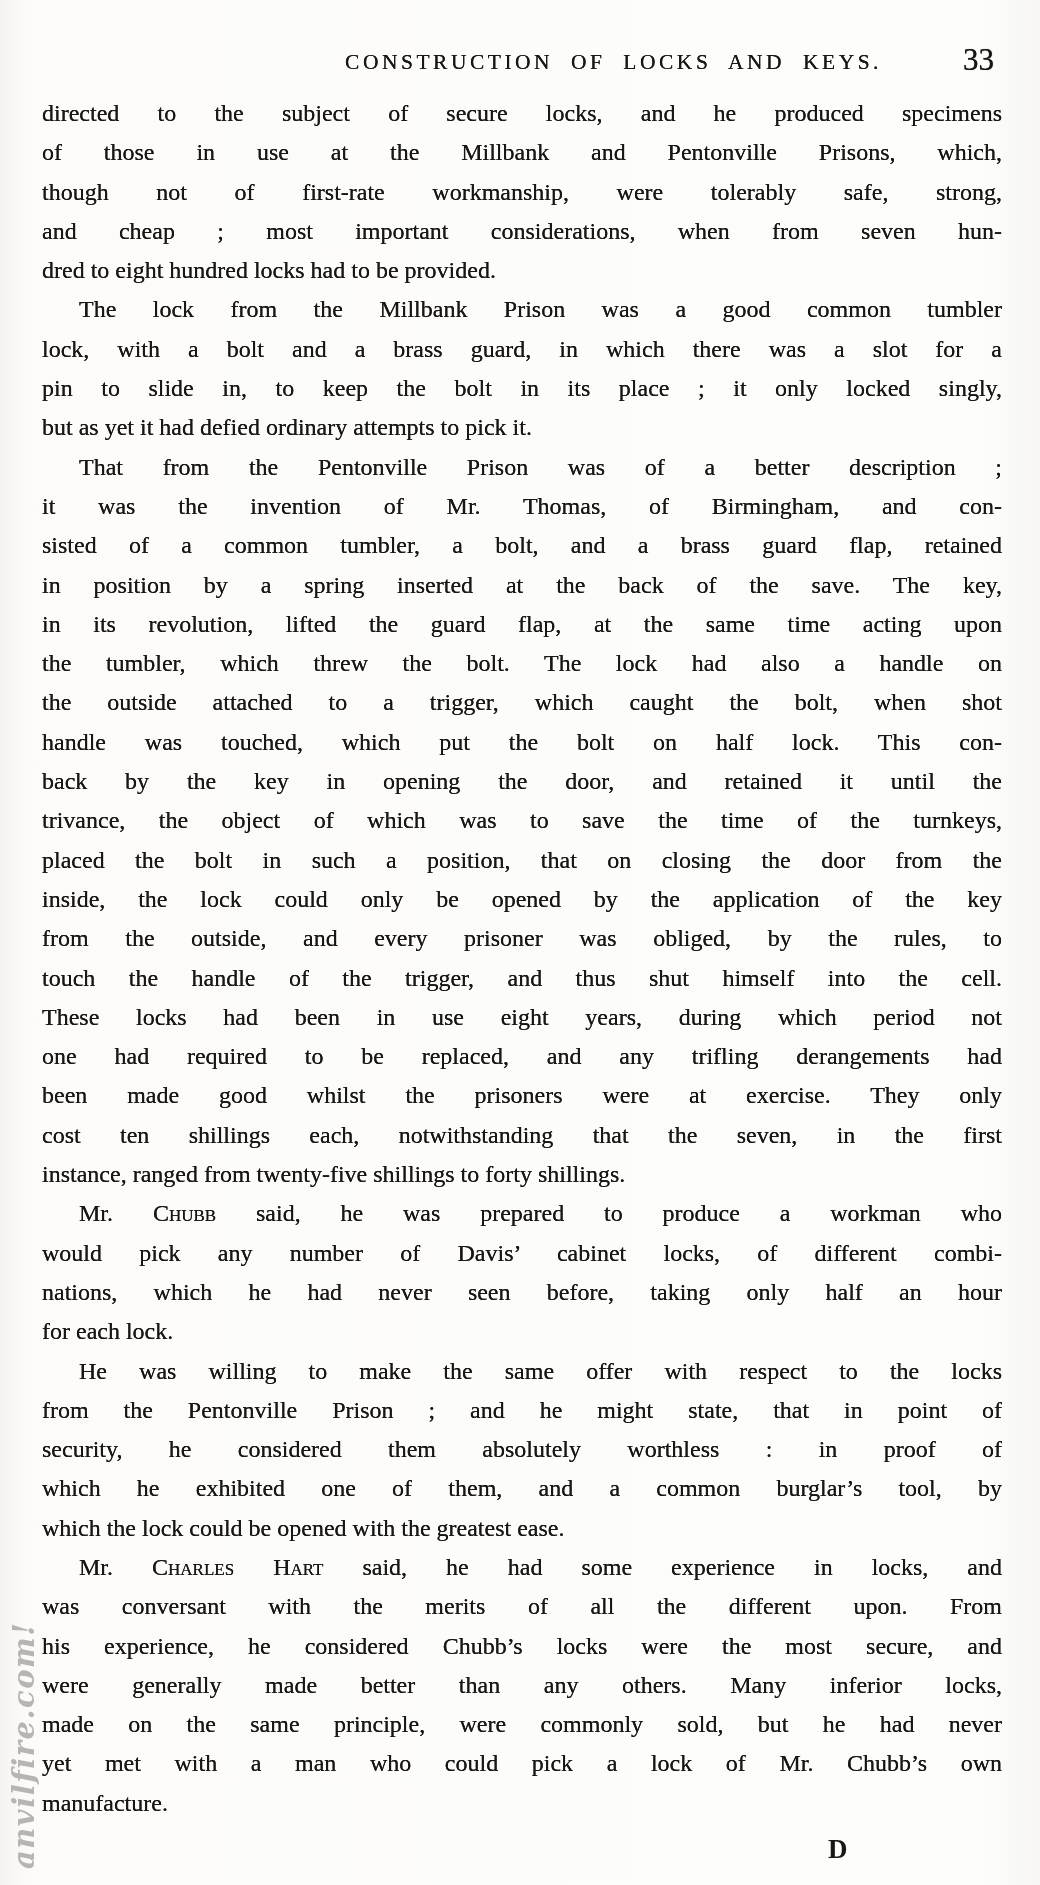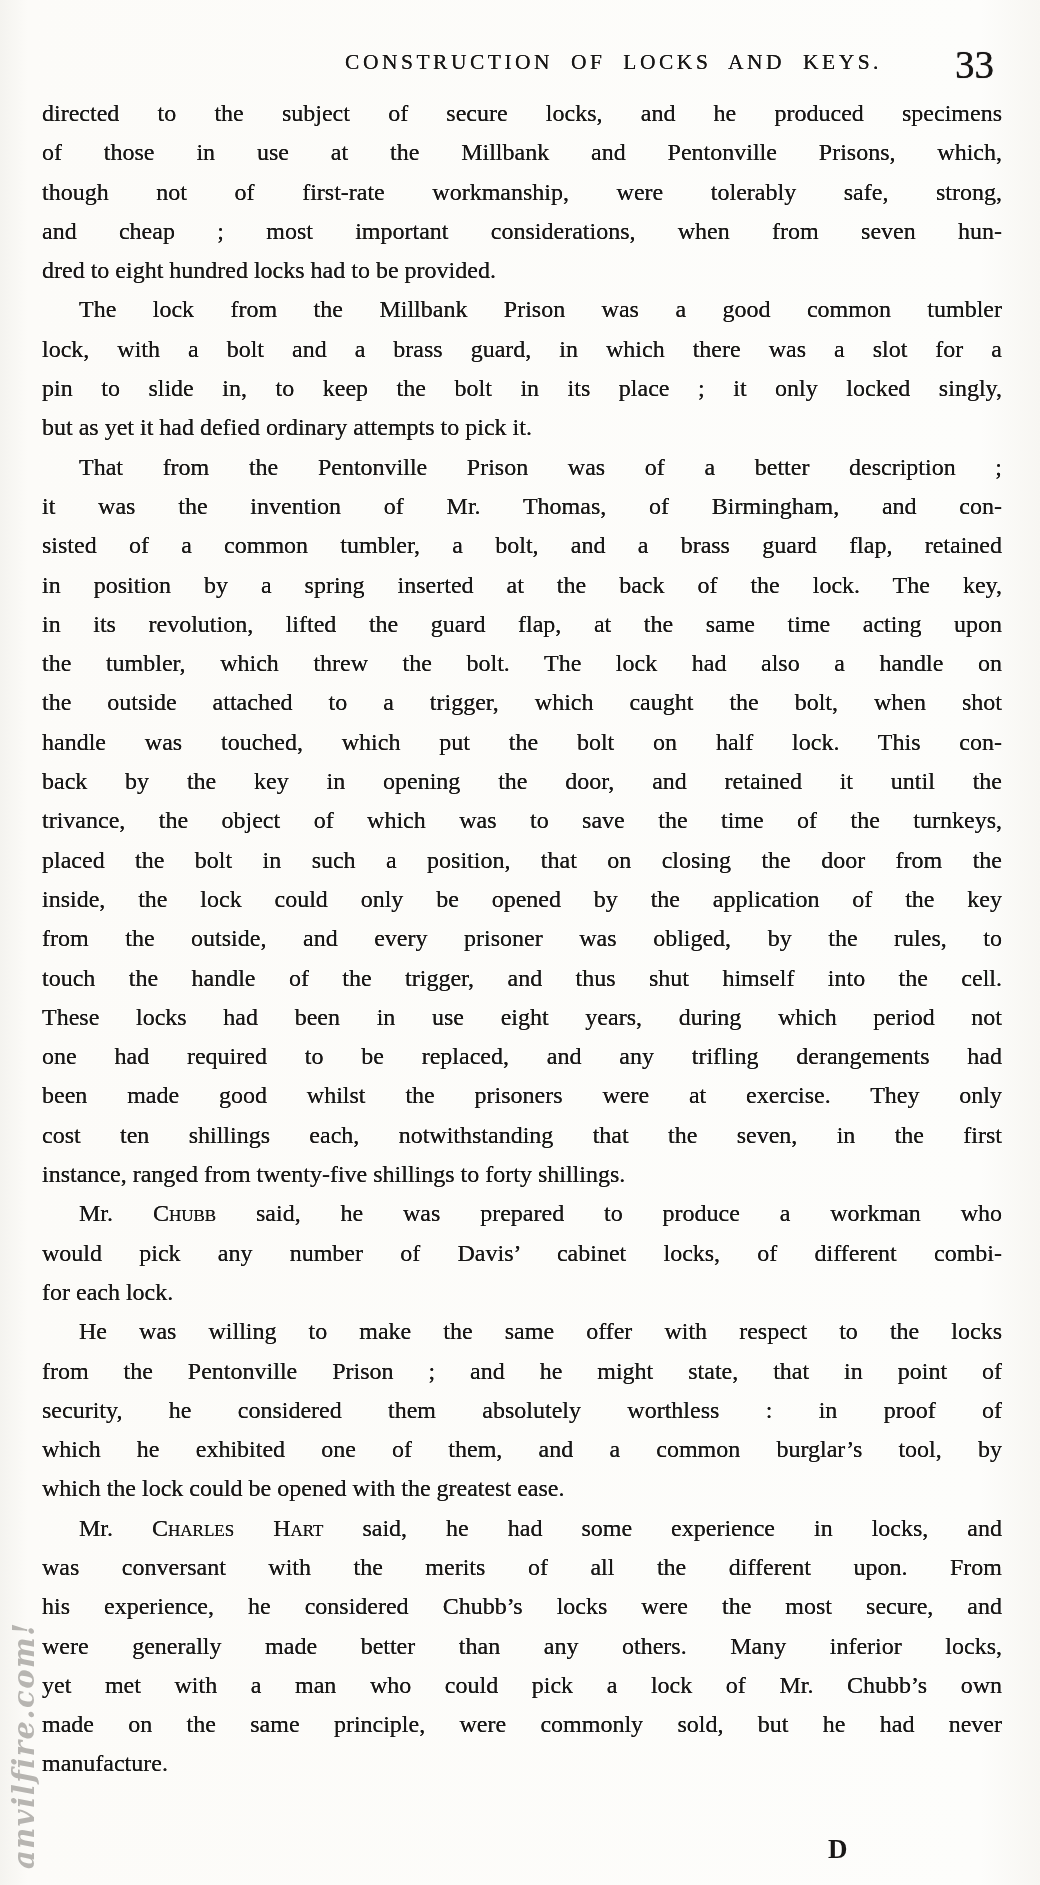--- a/index.html
+++ b/index.html
@@ -34,21 +34,21 @@
     text-transform: lowercase; 
     text-shadow: 0 0 0.6px #181716;
     white-space: nowrap;
   }
   
   .header-title { text-transform: none; font-variant: normal; font-size: 21.5px; }
   .page-number {
     position: absolute;
     right: 8px;
     top: -4px;
-    font-size: 39px;
+    font-size: 31px;
     text-shadow: 0 0 0.7px #181716;
   }
   .page-body {
     position: absolute;
     top: 94px;
     left: 42px;
     width: 960px;
     font-size: 24px;
     line-height: 39.3px;
     text-shadow: 0 0 0.55px #1b1a19;
@@ -103,55 +103,56 @@
     <div class="paragraph">
       <div class="line fill indent"><span>The lock from the Millbank Prison was a good common tumbler</span></div>
       <div class="line fill"><span>lock, with a bolt and a brass guard, in which there was a slot for a</span></div>
       <div class="line fill"><span>pin to slide in, to keep the bolt in its place ; it only locked singly,</span></div>
       <div class="line"><span>but as yet it had defied ordinary attempts to pick it.</span></div>
     </div>
     <div class="paragraph">
       <div class="line fill indent"><span>That from the Pentonville Prison was of a better description ;</span></div>
       <div class="line fill"><span>it was the invention of Mr. Thomas, of Birmingham, and con-</span></div>
       <div class="line fill"><span>sisted of a common tumbler, a bolt, and a brass guard flap, retained</span></div>
-      <div class="line fill"><span>in position by a spring inserted at the back of the lock. The key,</span></div>
+      <div class="line fill"><span>in position by a spring inserted at the back of the save. The key,</span></div>
       <div class="line fill"><span>in its revolution, lifted the guard flap, at the same time acting upon</span></div>
       <div class="line fill"><span>the tumbler, which threw the bolt. The lock had also a handle on</span></div>
       <div class="line fill"><span>the outside attached to a trigger, which caught the bolt, when shot</span></div>
       <div class="line fill"><span>handle was touched, which put the bolt on half lock. This con-</span></div>
       <div class="line fill"><span>back by the key in opening the door, and retained it until the</span></div>
       <div class="line fill"><span>trivance, the object of which was to save the time of the turnkeys,</span></div>
       <div class="line fill"><span>placed the bolt in such a position, that on closing the door from the</span></div>
       <div class="line fill"><span>inside, the lock could only be opened by the application of the key</span></div>
       <div class="line fill"><span>from the outside, and every prisoner was obliged, by the rules, to</span></div>
       <div class="line fill"><span>touch the handle of the trigger, and thus shut himself into the cell.</span></div>
       <div class="line fill"><span>These locks had been in use eight years, during which period not</span></div>
       <div class="line fill"><span>one had required to be replaced, and any trifling derangements had</span></div>
       <div class="line fill"><span>been made good whilst the prisoners were at exercise. They only</span></div>
       <div class="line fill"><span>cost ten shillings each, notwithstanding that the seven, in the first</span></div>
       <div class="line"><span>instance, ranged from twenty-five shillings to forty shillings.</span></div>
     </div>
     <div class="paragraph">
       <div class="line fill indent"><span>Mr. </span><span class="smallcaps">Chubb</span><span> said, he was prepared to produce a workman who</span></div>
       <div class="line fill"><span>would pick any number of Davis’ cabinet locks, of different combi-</span></div>
+      <div class="line fill"><span>nations, which he had never seen before, taking only half an hour</span></div>
       <div class="line"><span>for each lock.</span></div>
     </div>
     <div class="paragraph">
       <div class="line fill indent"><span>He was willing to make the same offer with respect to the locks</span></div>
       <div class="line fill"><span>from the Pentonville Prison ; and he might state, that in point of</span></div>
       <div class="line fill"><span>security, he considered them absolutely worthless : in proof of</span></div>
       <div class="line fill"><span>which he exhibited one of them, and a common burglar’s tool, by</span></div>
       <div class="line"><span>which the lock could be opened with the greatest ease.</span></div>
     </div>
     <div class="paragraph">
       <div class="line fill indent"><span>Mr. </span><span class="smallcaps">Charles Hart</span><span> said, he had some experience in locks, and</span></div>
       <div class="line fill"><span>was conversant with the merits of all the different upon. From</span></div>
       <div class="line fill"><span>his experience, he considered Chubb’s locks were the most secure, and</span></div>
       <div class="line fill"><span>were generally made better than any others. Many inferior locks,</span></div>
+      <div class="line fill"><span>made on the same principle, were commonly sold, but he had never</span></div>
       <div class="line fill"><span>yet met with a man who could pick a lock of Mr. Chubb’s own</span></div>
-      <div class="line fill"><span>made on the same principle, were commonly sold, but he had never</span></div>
       <div class="line"><span>manufacture.</span></div>
     </div>
   </div>
 
 <div class="watermark">anvilfire.com!</div>
 
 <div class="signature-mark">D</div>
 
 </body></html>

